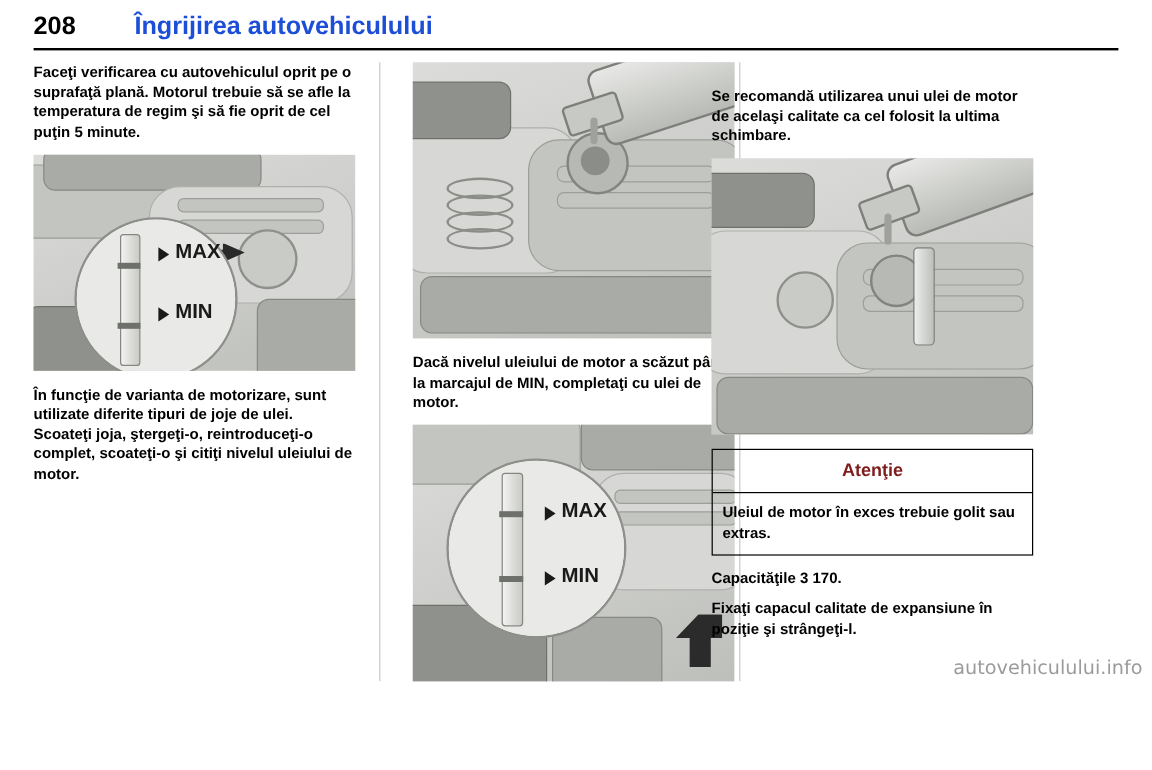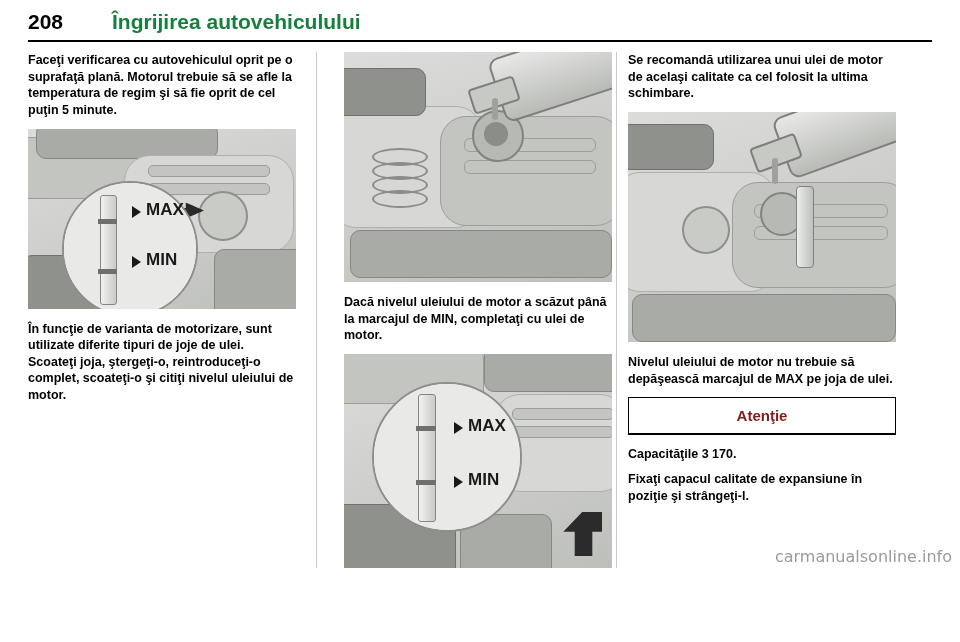--- a/index.html
+++ b/index.html
@@ -33,31 +33,31 @@
     font-weight: bold;
     color: #000;
     letter-spacing: 0px;
   }
   .chapter-title {
     position: absolute;
     left: 84px;
     top: 2px;
     font-size: 21px;
     font-weight: bold;
-    color: #15803d;
+    color: #1d4ed8;
   }
   
   .col {
     position: absolute;
     top: 52px;
     width: 268px;
   }
   .col1 { left: 28px; }
   .col2 { left: 344px; }
-  .col3 { left: 628px; }
+  .col3 { left: 593px; margin-top: 20px; }
 
   .col-divider {
     position: absolute;
     top: 52px;
     width: 1px;
     height: 572px;
     background: #c8c8c8;
   }
   .div1 { left: 316px; }
   .div2 { left: 616px; }
@@ -284,24 +284,24 @@
       <div style="position:absolute; left:54px; top:94px; width:44px; height:44px; border-radius:50%; background:#c9cbc7; border:2px solid #8e908c;"></div>
       <div style="position:absolute; left:132px; top:80px; width:40px; height:40px; border-radius:50%; background:#b7b9b5; border:2px solid #82847f;"></div>
 
       <div style="position:absolute; left:168px; top:74px; width:16px; height:80px; background:linear-gradient(90deg,#eceded,#bdbfbb); border:1px solid #7f817d; border-radius:4px;"></div>
 
       <div style="position:absolute; left:150px; top:-16px; width:124px; height:60px; background:linear-gradient(180deg,#e7e8e5,#b9bbb7); border:2px solid #7d7f7b; border-radius:10px; transform:rotate(-20deg);"></div>
       <div style="position:absolute; left:124px; top:28px; width:44px; height:22px; background:#c7c9c5; border:2px solid #7d7f7b; border-radius:4px; transform:rotate(-20deg);"></div>
       <div style="position:absolute; left:144px; top:46px; width:6px; height:26px; background:#9fa19d; border-radius:3px;"></div>
     </div>
 
-    <p class="body">Nivelul uleiului de motor nu trebuie să depăşească marcajul de MAX pe joja de ulei.</p>
 
     <div class="caution">
       <div class="caution-title">Atenţie</div>
+      <div class="caution-body">Uleiul de motor în exces trebuie golit sau extras.</div>
     </div>
 
     <p class="ref">Capacităţile 3 170.</p>
     <p class="body last">Fixaţi capacul calitate de expansiune în poziţie şi strângeţi-l.</p>
   </div>
 
-  <div class="watermark">carmanualsonline.info</div>
+  <div class="watermark">autovehiculului.info</div>
 </div>
 
 </body></html>

